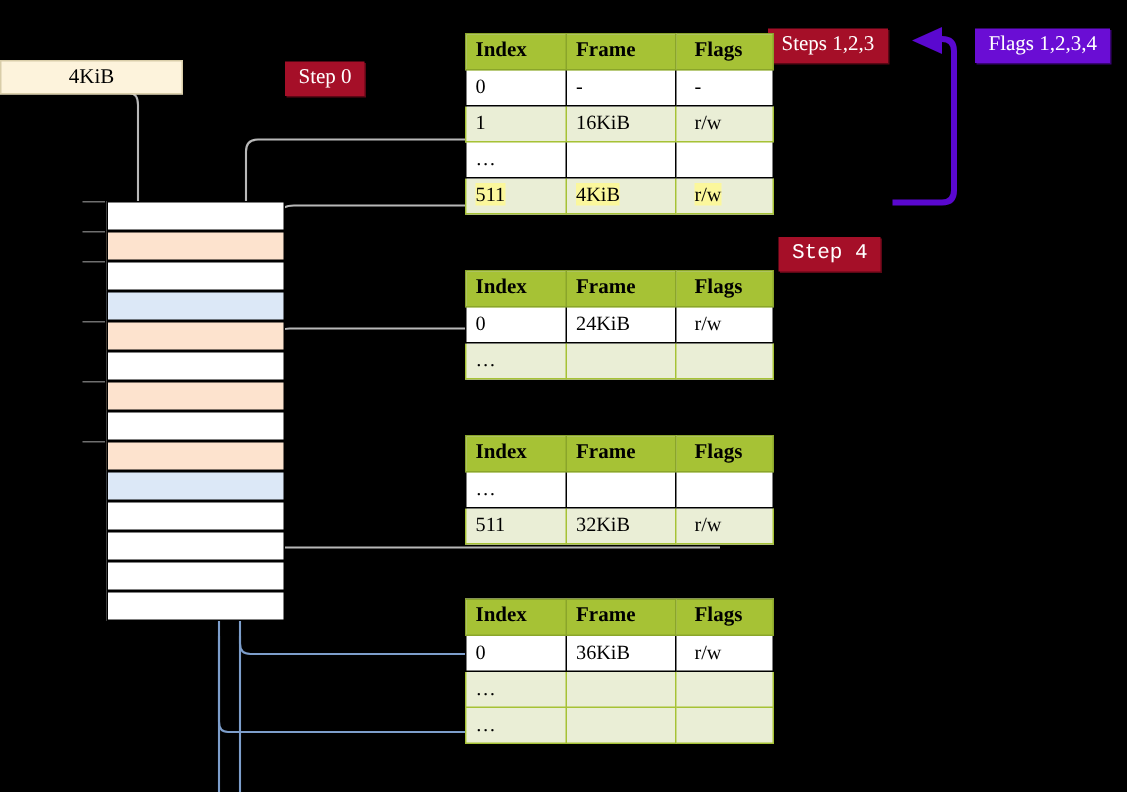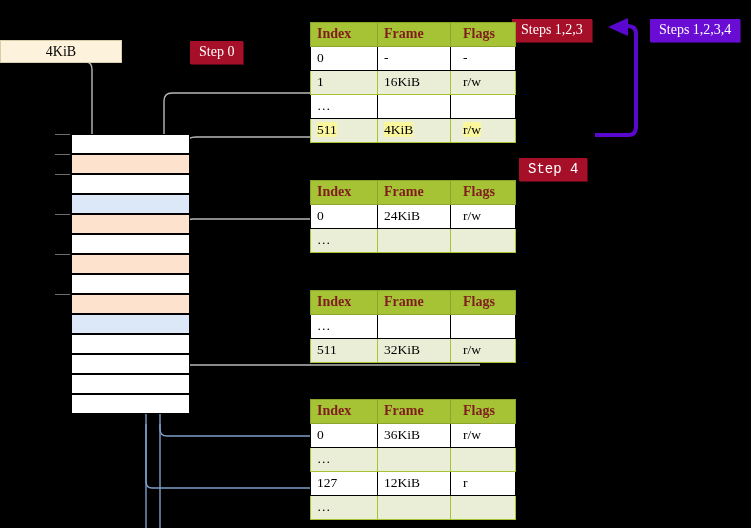--- a/index.html
+++ b/index.html
@@ -33,21 +33,21 @@
   .ptable{
     position:absolute;
     border-collapse:collapse;
     background:#ffffff;
     font-size:13.5px;
     color:#000;
     box-shadow:2px 2px 0 rgba(0,0,0,0.0);
   }
   .ptable th{
     background:#a6c235;
-    color:#7f1d1d;
+    color:#000000;
     font-weight:bold;
     text-align:left;
     padding:3px 6px 4px 6px;
     border:1px solid #8aa52a;
     font-size:14px;
   }
   .ptable td{
     border:1px solid #000000;
     padding:3px 6px 4px 6px;
     height:15px;
@@ -123,21 +123,21 @@
 
 <div class="badge badge-red" style="left:190px;top:41px;">
   <span>Step 0</span>
 </div>
 
 <div class="badge badge-red" style="left:512px;top:19px;text-align:right;">
   <span>Steps 1,2,3</span>
 </div>
 
 <div class="badge badge-purple" style="left:650px;top:19px;">
-  <span>Steps 1,2,3,4</span>
+  <span>Flags 1,2,3,4</span>
 </div>
 
 <div class="badge badge-red" style="left:519px;top:158px;font-family:Liberation Mono, monospace;">
   <span>Step 4</span>
 </div>
 
 <div id="memcol">
     <div class="mrow" style="top: 0px; height: 20px;"></div>
     <div class="tick" style="top: 0px;"></div>
     <div class="mrow orange" style="top: 20px; height: 20px;"></div>
@@ -248,24 +248,19 @@
       <tr>
         <td class="c-index"><span>0</span></td>
         <td class="c-frame"><span>36KiB</span></td>
         <td class="c-flags"><span>r/w</span></td>
       </tr>
       <tr class="alt">
         <td class="c-index"><span class="ellip">…</span></td>
         <td class="c-frame"><span>&nbsp;</span></td>
         <td class="c-flags"><span>&nbsp;</span></td>
       </tr>
-      <tr>
-        <td class="c-index"><span>127</span></td>
-        <td class="c-frame"><span>12KiB</span></td>
-        <td class="c-flags"><span>r</span></td>
-      </tr>
       <tr class="alt">
         <td class="c-index"><span class="ellip">…</span></td>
         <td class="c-frame"><span>&nbsp;</span></td>
         <td class="c-flags"><span>&nbsp;</span></td>
       </tr>
     </tbody>
   </table>
 
 </body></html>

